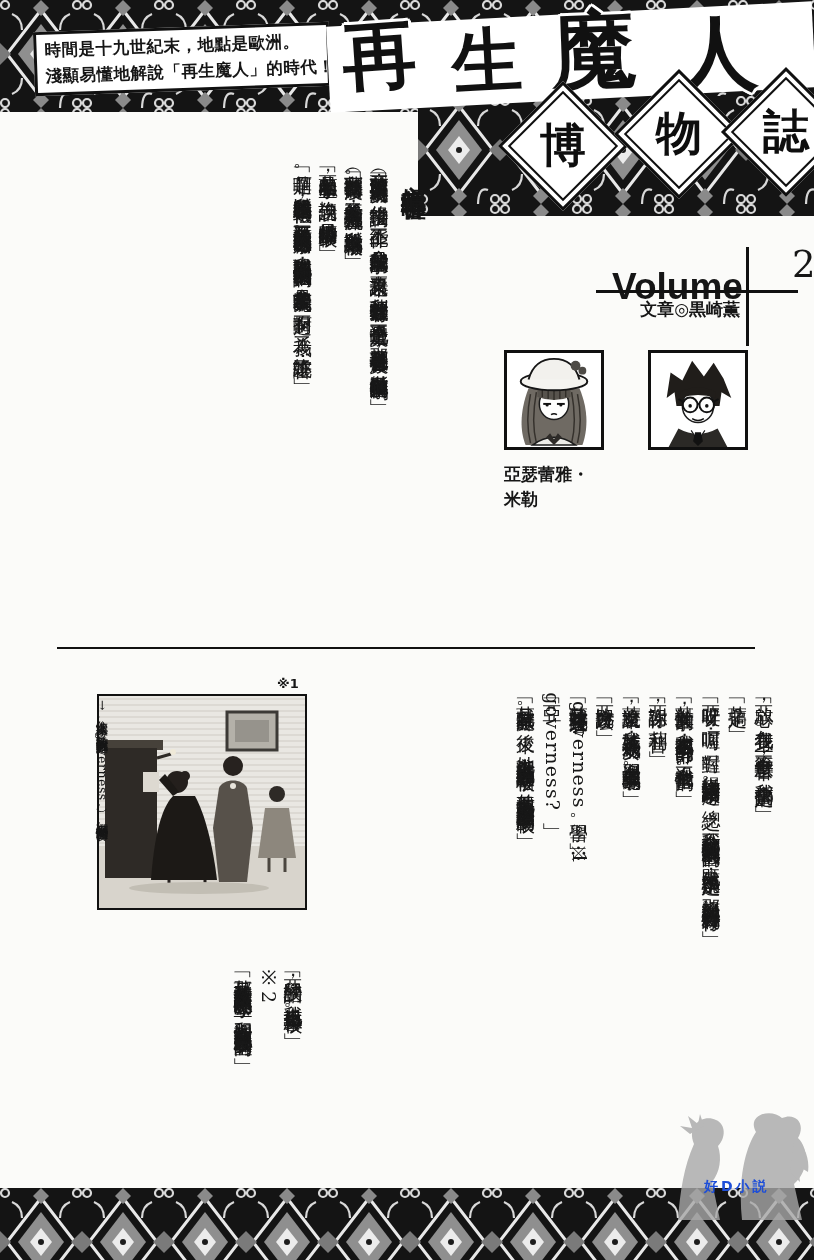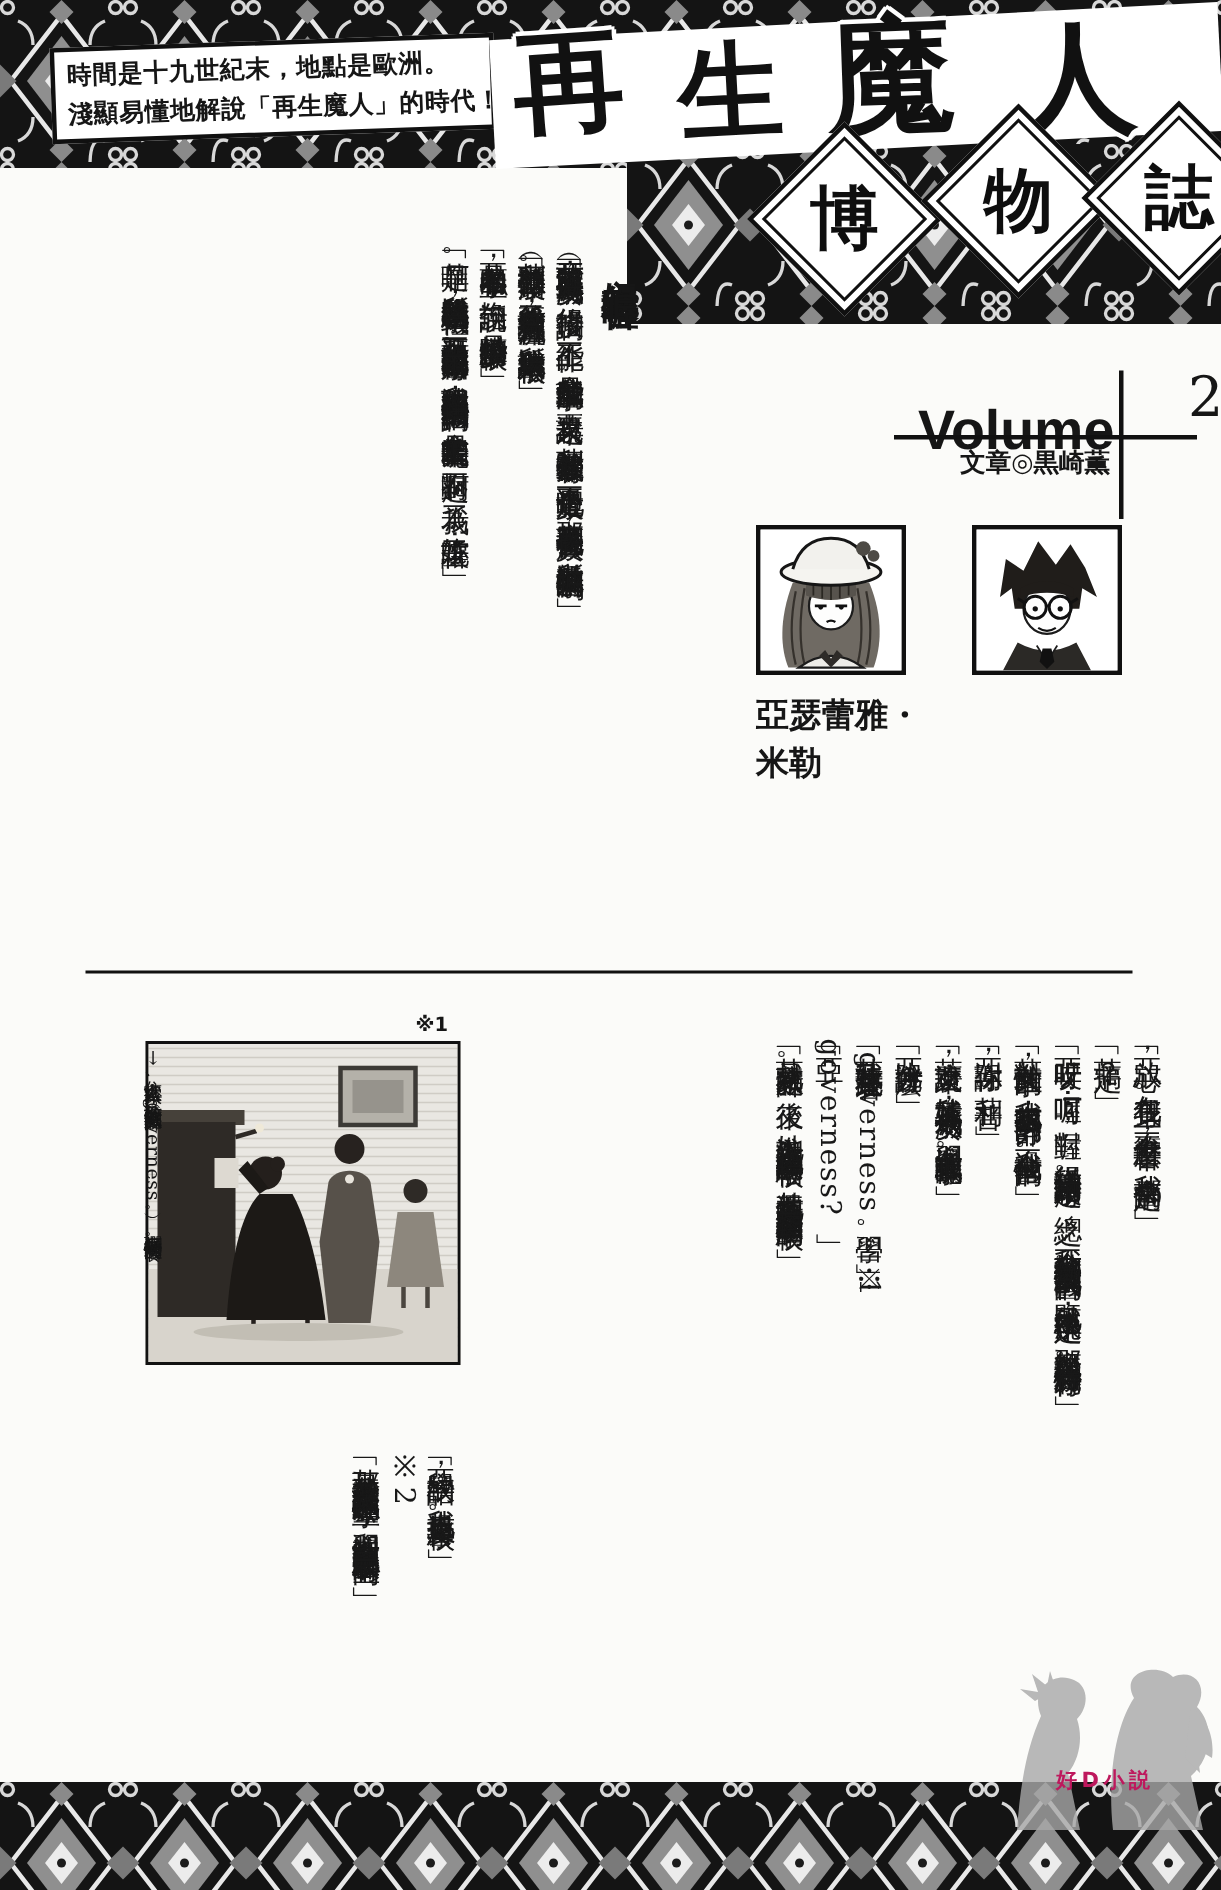--- a/index.html
+++ b/index.html
@@ -52,21 +52,21 @@
   .vol-hline{left:596px;top:290px;width:202px;height:2.5px;background:#111;}
   .credits{left:556px;top:297px;width:184px;text-align:right;
            font-family:"DejaVu Sans",sans-serif;font-weight:bold;font-size:17px;line-height:1.5;}
   .credits div{white-space:nowrap;}
 
   
   .pframe{position:absolute;width:100px;height:100px;background:#fff;border:3px solid #101010;box-sizing:border-box;}
   .pf0{left:504px;top:350px;}
   .pf1{left:648px;top:350px;}
   .plabel{position:absolute;font-family:"DejaVu Sans",sans-serif;font-weight:bold;
-          font-size:22px;line-height:1.45;white-space:nowrap;}
+          font-size:17px;line-height:1.45;white-space:nowrap;}
   .pl0{left:504px;top:462px;}
   .pl1{left:648px;top:462px;}
 
   
   .vt{writing-mode:vertical-rl;text-orientation:mixed;}
   .section-title{left:397px;top:166px;height:220px;font-family:"DejaVu Sans",sans-serif;
                  font-weight:bold;font-size:25px;letter-spacing:2px;}
   .dlg{color:#181818;}
   .dlg p{margin:0;padding:0;}
   .upper{left:78px;top:160px;width:314px;height:474px;
@@ -78,21 +78,21 @@
   .caption{left:57px;top:700px;width:54px;height:252px;
            font-size:12.5px;line-height:17px;letter-spacing:0.5px;}
   .fnmark{left:277px;top:676px;font-size:13px;font-weight:bold;font-family:"DejaVu Sans",sans-serif;}
 
   .divider{left:57px;top:647px;width:698px;height:2px;background:#111;}
 
   .illus{left:97px;top:694px;width:206px;height:212px;border:2px solid #111;background:#e9e7e2;box-sizing:content-box;}
 
   
   .wm{left:660px;top:1108px;opacity:0.8;z-index:4;}
-  .wm-text{left:704px;top:1178px;color:#be185d;font-family:"DejaVu Sans",sans-serif;
+  .wm-text{left:704px;top:1178px;color:#1d4ed8;font-family:"DejaVu Sans",sans-serif;
            font-weight:bold;font-size:14px;letter-spacing:3px;z-index:5;}
 </style>
 </head>
 <body>
 
 <div class="page">
 
   <svg width="0" height="0" style="position:absolute">
     <defs>
       <pattern id="orn" width="82" height="108" patternUnits="userSpaceOnUse">

